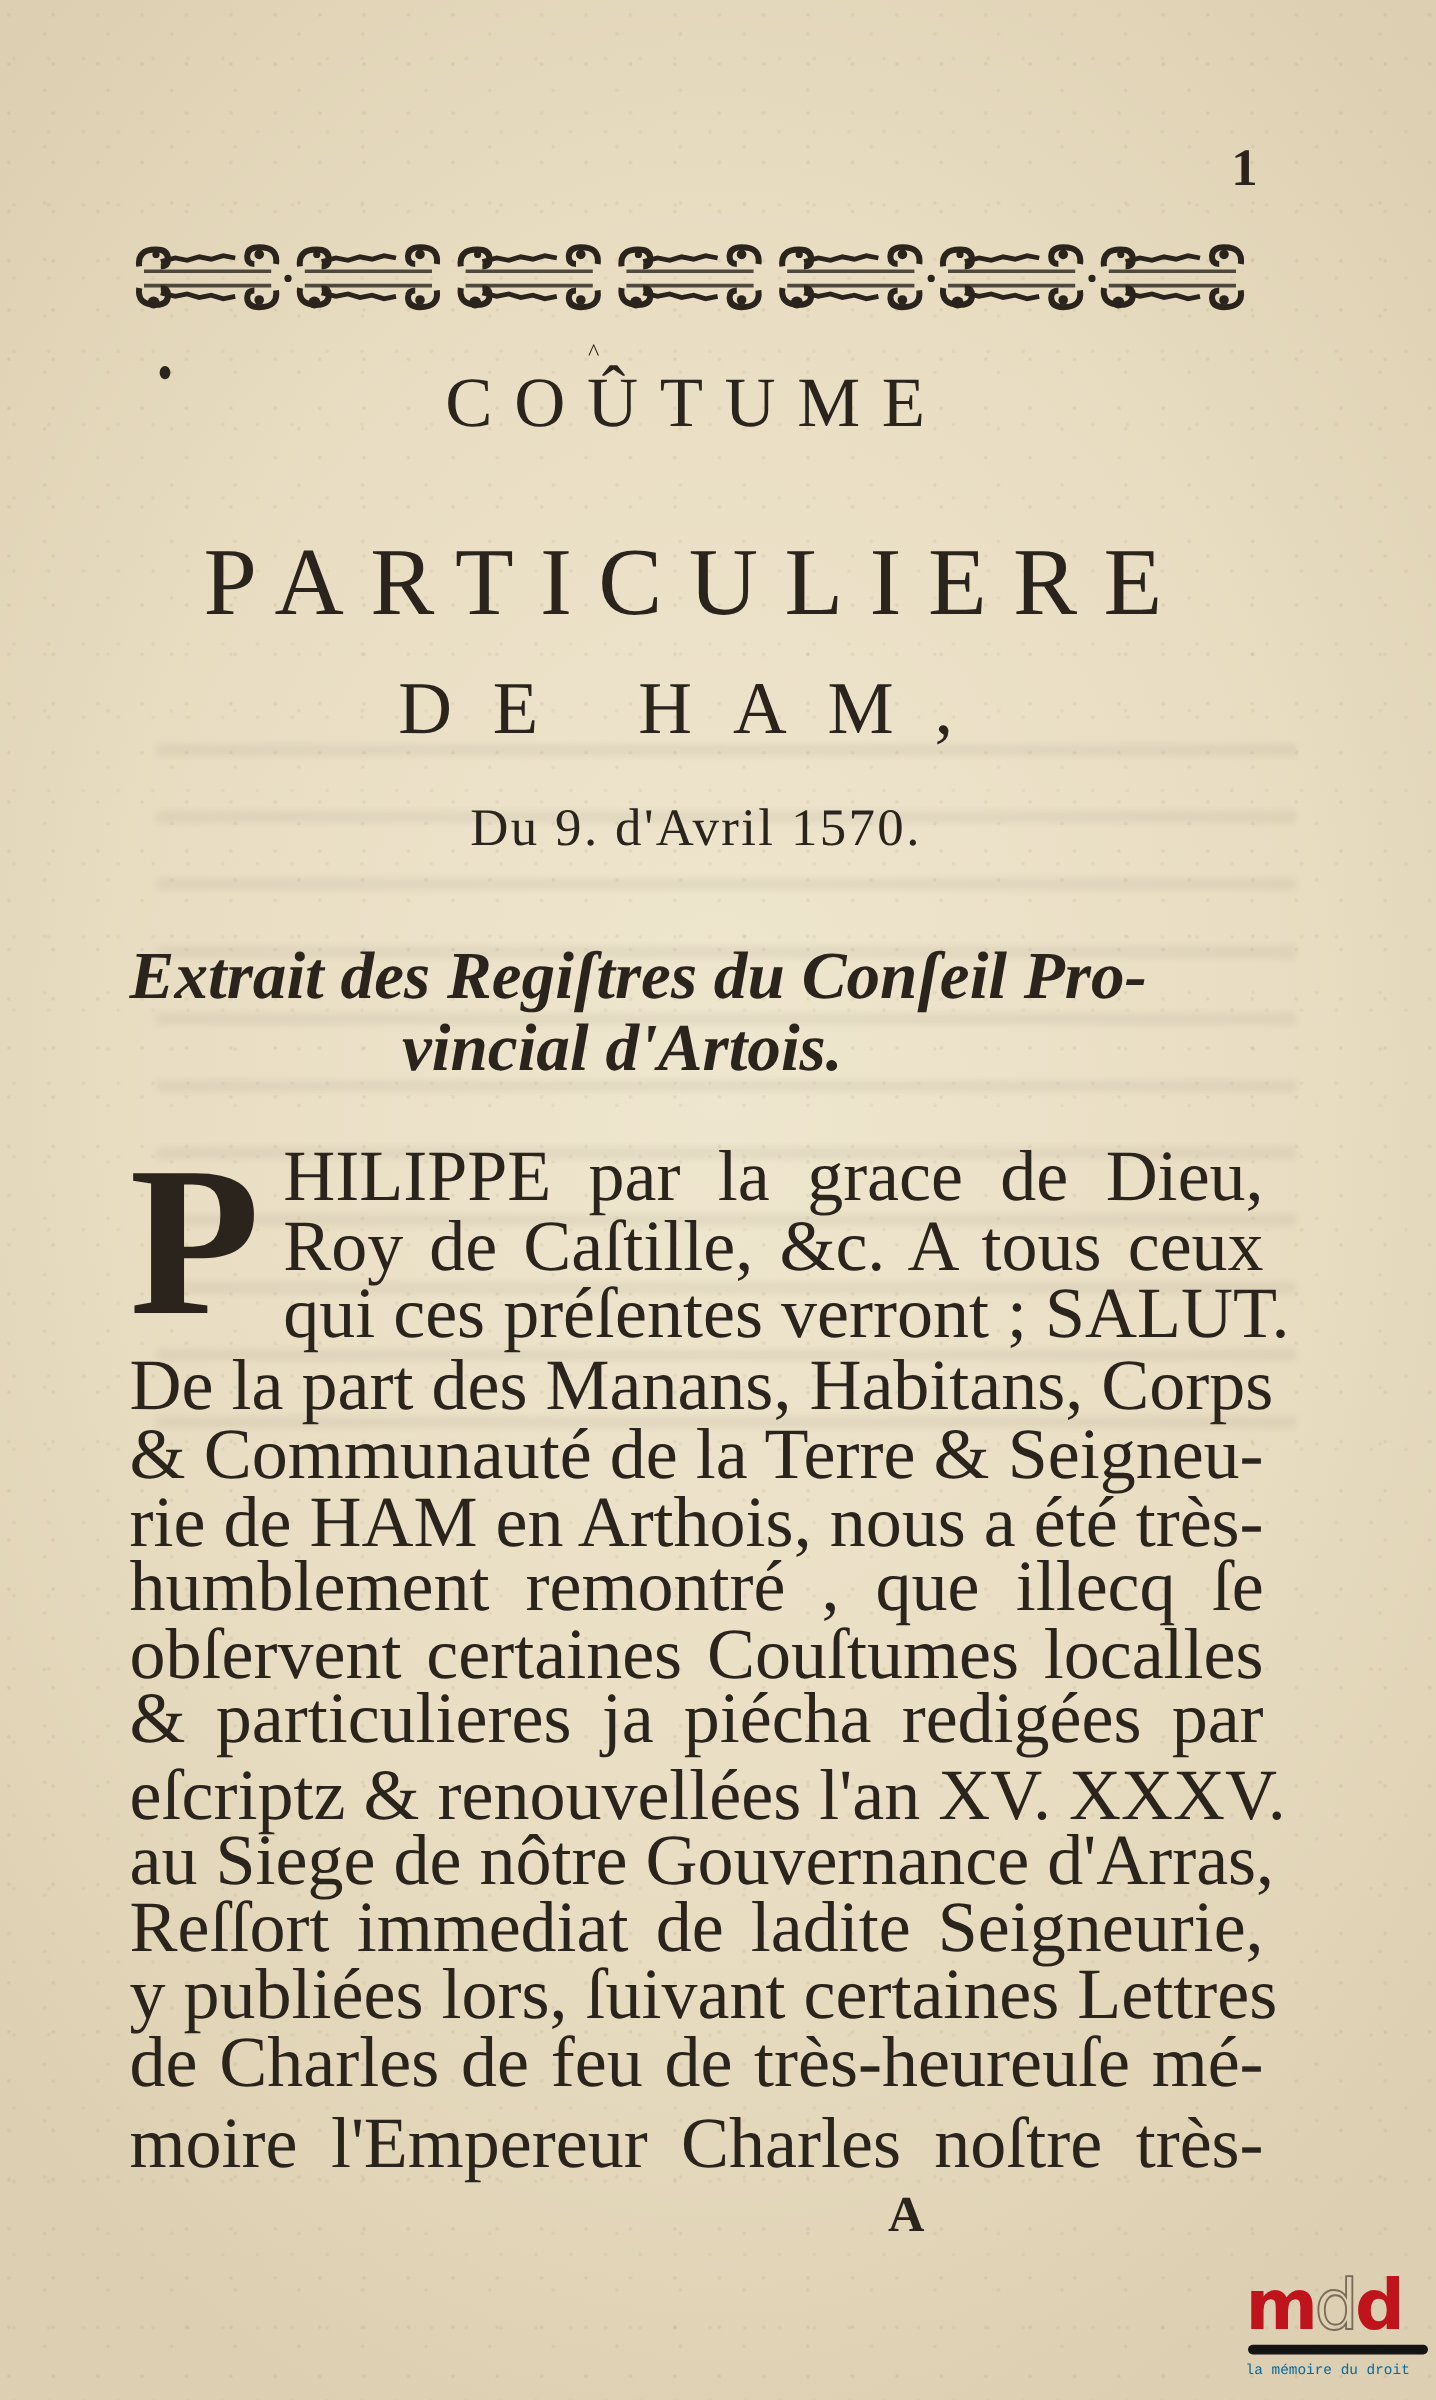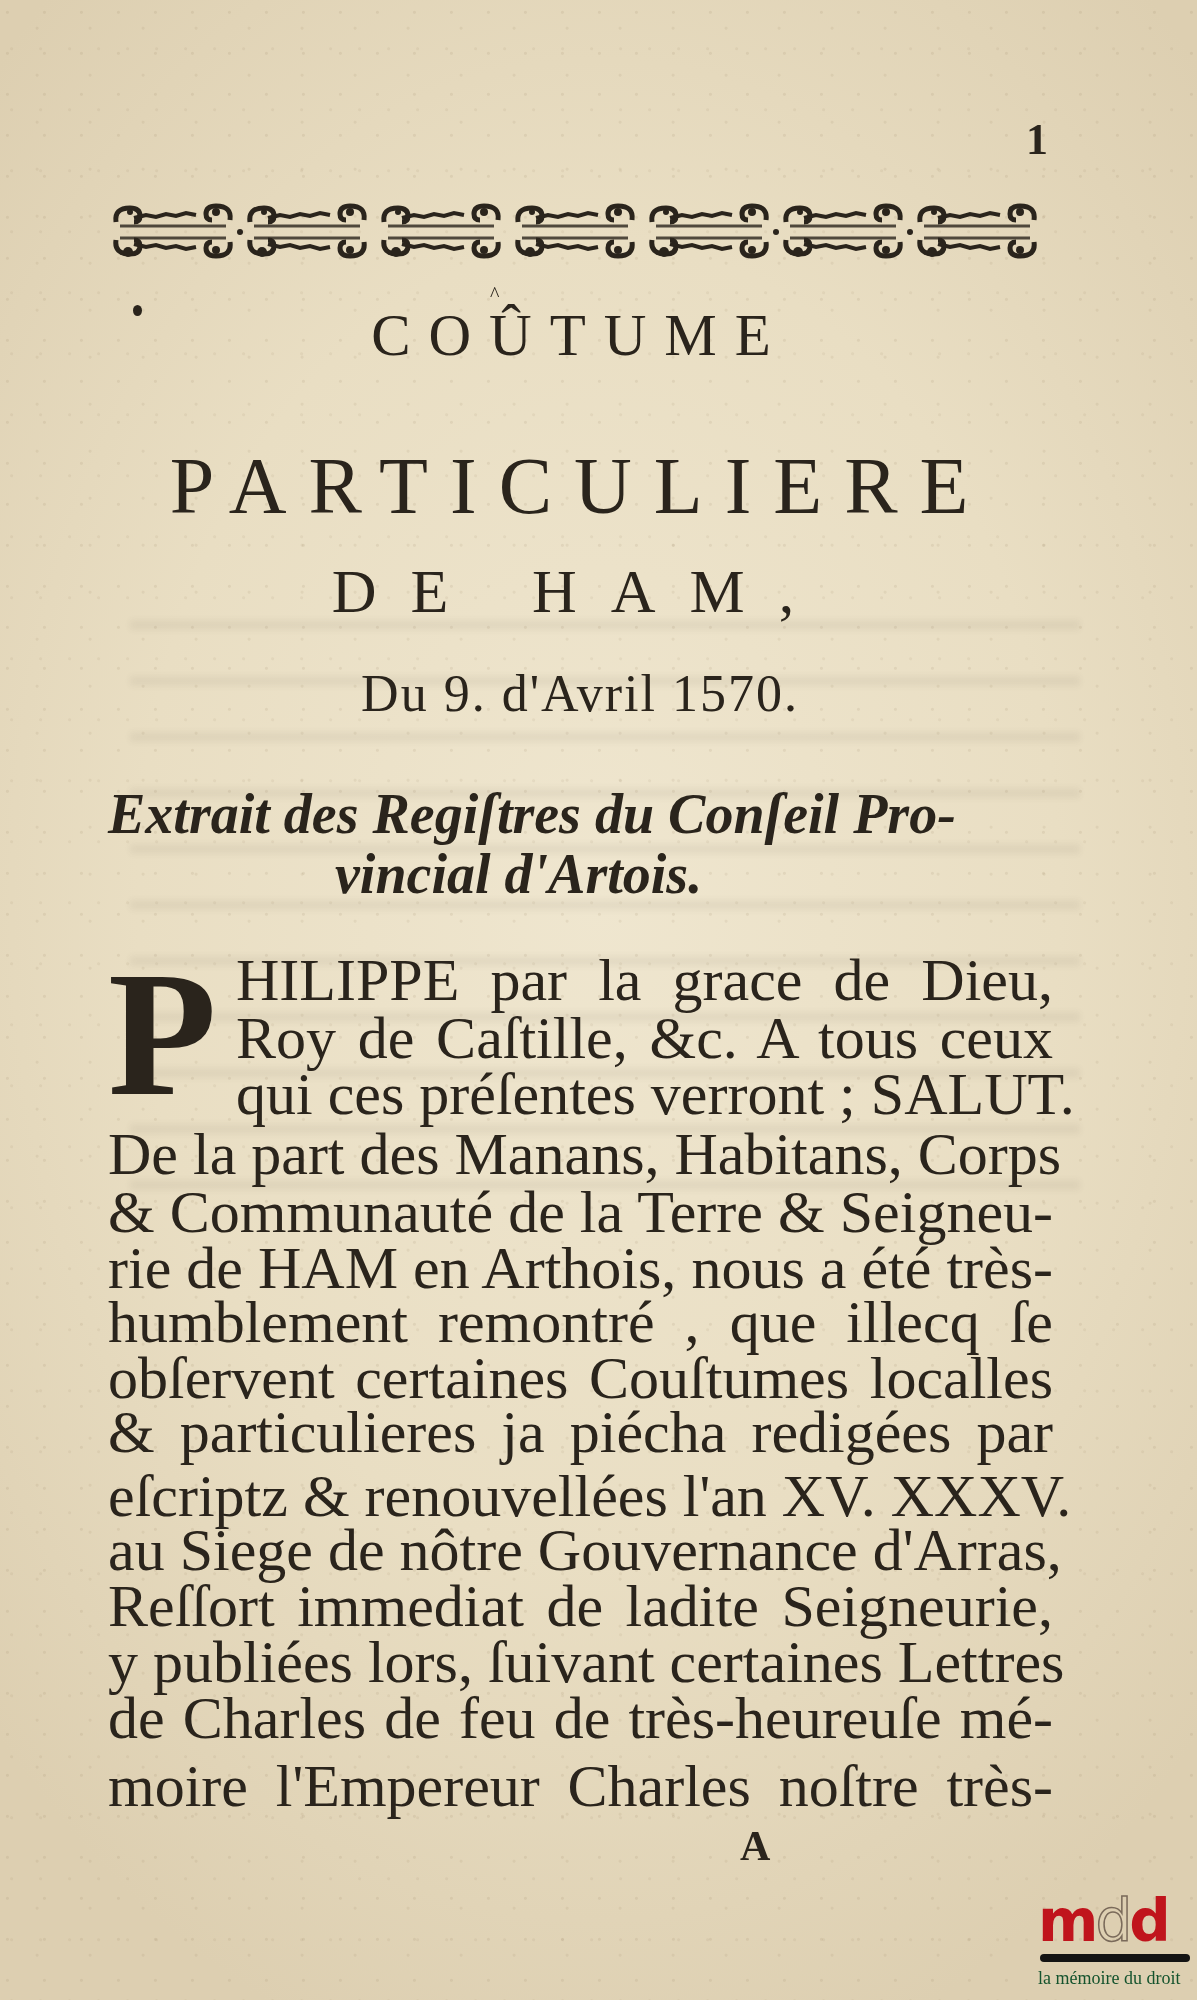--- a/index.html
+++ b/index.html
@@ -22,34 +22,34 @@
     background: repeating-linear-gradient(180deg, #3a3024 0 10px, transparent 10px 56px);
     filter: blur(3px);
   }
   .abs { position: absolute; }
   .page-number { left: 1026px; top: 118px; font-size: 44px; font-weight: bold; line-height: 1; }
   .ornament { left: 112px; top: 196px; width: 950px; height: 72px; }
   .title-line { left: 100px; width: 960px; text-align: center; line-height: 1; }
   .t1 { top: 306px; font-size: 59px; letter-spacing: 18px; }
   .t2 { top: 446px; font-size: 80px; letter-spacing: 22px; }
   .t3 { top: 560px; font-size: 62px; letter-spacing: 34px; text-align: center; }
-  .t4 { top: 668px; font-size: 52px; letter-spacing: 2px; }
+  .t4 { top: 668px; font-size: 44px; letter-spacing: 2px; }
   .accent-mark { left: 490px; top: 283px; font-size: 20px; }
   .stray-dot { width: 9px; height: 11px; border-radius: 50%; background: #2a241c; }
   .subtitle { left: 108px; width: 945px; font-style: italic; font-weight: bold; font-size: 56px; line-height: 60px; text-align: justify; text-align-last: left; }
   .dropcap { left: 108px; top: 945px; font-size: 178px; line-height: 1; font-weight: bold; }
   .body-line { left: 108px; width: 945px; font-size: 60px; line-height: 56px; white-space: nowrap;
     text-align: justify; text-align-last: justify; }
   .indent { left: 236px; width: 817px; }
   .signature { left: 740px; top: 1822px; font-size: 42px; font-weight: bold; }
   .logo { left: 1038px; top: 1892px; width: 154px; height: 104px; }
   .logo-mark { font-family: "DejaVu Sans", sans-serif; font-size: 58px; line-height: 58px; font-weight: bold; color: #c0141c; letter-spacing: -3px; display:flex; }
   .logo-mark .outline { color: transparent; -webkit-text-stroke: 1.5px #7a6a5a; font-weight: normal; }
   .logo-bar { height: 8px; background: #141414; border-radius: 4px; margin: 4px 2px 6px 2px; }
-  .logo-tag { font-family: Liberation Serif, serif; font-size: 18px; color: #14532d; white-space: nowrap; }
+  .logo-tag { font-family: Liberation Mono, monospace; font-size: 12px; color: #0369a1; white-space: nowrap; }
 </style>
 </head>
 <body>
 
 <div class="speckle"></div>
 <div class="bleed abs"></div>
 
 <div class="abs page-number">1</div>
 
 <svg class="abs ornament" viewBox="0 0 950 72">

